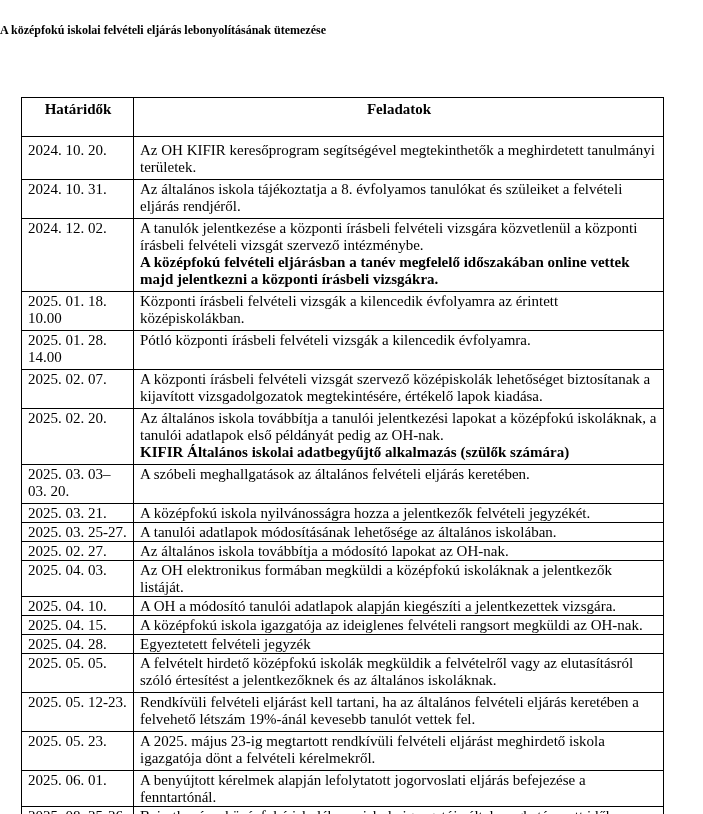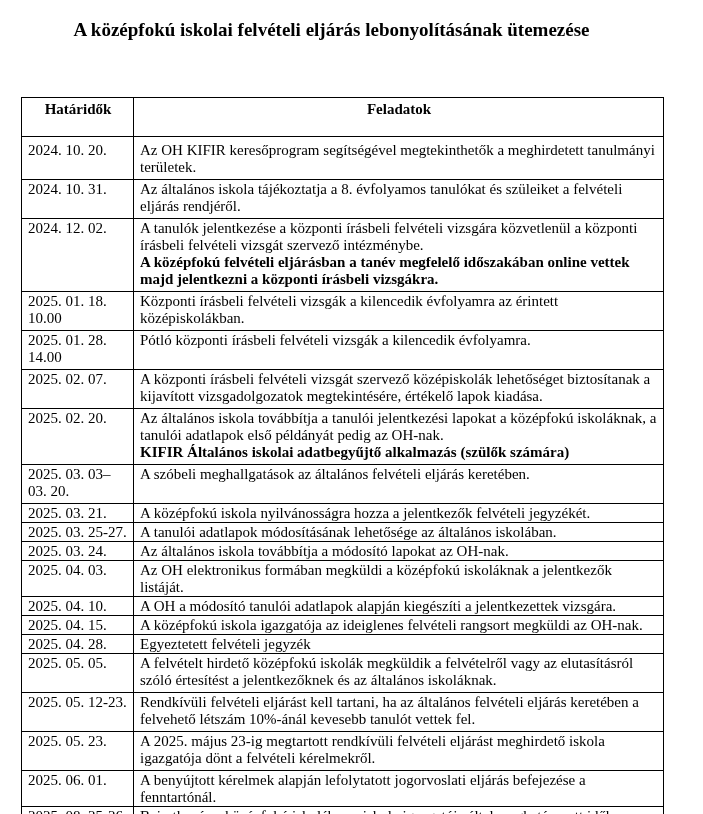--- a/index.html
+++ b/index.html
@@ -2,21 +2,21 @@
 <html><head>
 <meta charset="utf-8">
 <style>
   html, body { margin: 0; padding: 0; background: #ffffff; }
   body {
     width: 703px; height: 814px; position: relative; overflow: hidden;
     font-family: "Liberation Serif", serif; color: #000;
   }
   .title-block {
     position: absolute; left: 0; top: 20px; width: 663px;
-    text-align: center; font-weight: bold; font-size: 19px; line-height: 20px;
+    text-align: left; font-weight: bold; font-size: 12px; line-height: 20px;
   }
   .title-block .l1 { padding-left: 0; }
   table.schedule {
     position: absolute; left: 21px; top: 97px;
     width: 643px; border-collapse: collapse; table-layout: fixed;
     font-size: 15px; line-height: 17px;
   }
   table.schedule col.c1 { width: 112px; }
   table.schedule th, table.schedule td {
     border: 1px solid #000; vertical-align: top; text-align: left;
@@ -87,21 +87,21 @@
       </tr>
       <tr>
         <td class="date">2025. 03. 21.</td>
         <td><span>A középfokú iskola nyilvánosságra hozza a jelentkezők felvételi jegyzékét.</span></td>
       </tr>
       <tr>
         <td class="date">2025. 03. 25-27.</td>
         <td><span>A tanulói adatlapok módosításának lehetősége az általános iskolában.</span></td>
       </tr>
       <tr>
-        <td class="date">2025. 03. 24.</td>
+        <td class="date">2025. 02. 27.</td>
         <td><span>Az általános iskola továbbítja a módosító lapokat az OH-nak.</span></td>
       </tr>
       <tr>
         <td class="date">2025. 04. 03.</td>
         <td><span>Az OH elektronikus formában megküldi a középfokú iskoláknak a jelentkezők listáját.</span></td>
       </tr>
       <tr>
         <td class="date">2025. 04. 10.</td>
         <td><span>A OH a módosító tanulói adatlapok alapján kiegészíti a jelentkezettek vizsgára.</span></td>
       </tr>
@@ -112,21 +112,21 @@
       <tr>
         <td class="date">2025. 04. 28.</td>
         <td><span>Egyeztetett felvételi jegyzék</span></td>
       </tr>
       <tr class="pad">
         <td class="date">2025. 05. 05.</td>
         <td><span>A felvételt hirdető középfokú iskolák megküldik a felvételről vagy az elutasításról szóló értesítést a jelentkezőknek és az általános iskoláknak.</span></td>
       </tr>
       <tr class="pad">
         <td class="date">2025. 05. 12-23.</td>
-        <td><span>Rendkívüli felvételi eljárást kell tartani, ha az általános felvételi eljárás keretében a felvehető létszám 10%-ánál kevesebb tanulót vettek fel.</span></td>
+        <td><span>Rendkívüli felvételi eljárást kell tartani, ha az általános felvételi eljárás keretében a felvehető létszám 19%-ánál kevesebb tanulót vettek fel.</span></td>
       </tr>
       <tr class="pad">
         <td class="date">2025. 05. 23.</td>
         <td><span>A 2025. május 23-ig megtartott rendkívüli felvételi eljárást meghirdető iskola igazgatója dönt a felvételi kérelmekről.</span></td>
       </tr>
       <tr>
         <td class="date">2025. 06. 01.</td>
         <td><span>A benyújtott kérelmek alapján lefolytatott jogorvoslati eljárás befejezése a fenntartónál.</span></td>
       </tr>
       <tr>

